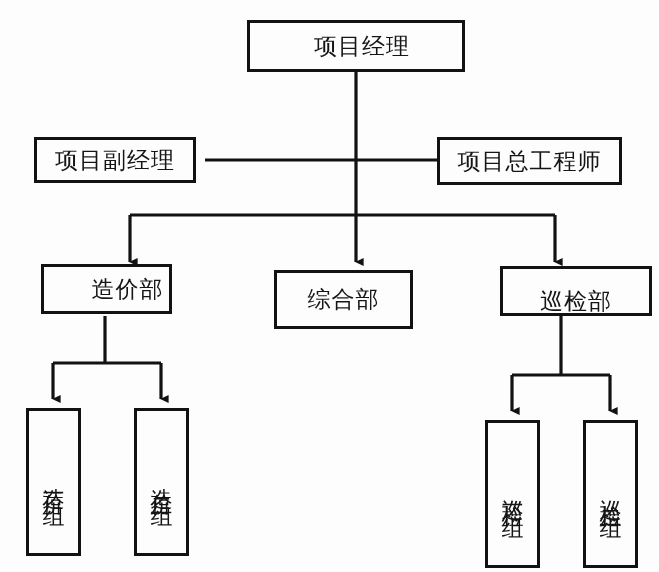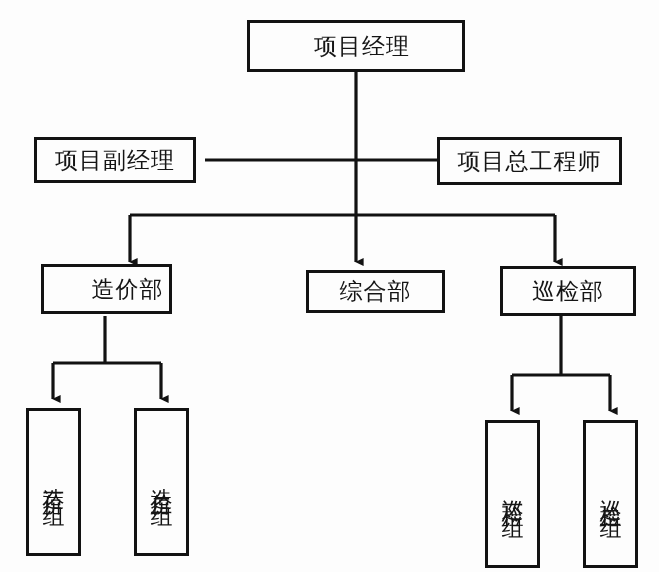--- a/index.html
+++ b/index.html
@@ -102,25 +102,25 @@
   </div>
 
   <div class="node-box horiz" style="left:437px; top:137px; width:185px; height:48px;">
     <span class="node-label">项目总工程师</span>
   </div>
 
   <div class="node-box horiz" style="left:41px; top:264px; width:131px; height:50px;padding-left:42px;">
     <span class="node-label">造价部</span>
   </div>
 
-  <div class="node-box horiz" style="left:274px; top:270px; width:139px; height:43px;margin-left:32px;">
+  <div class="node-box horiz" style="left:274px; top:270px; width:139px; height:59px;">
     <span class="node-label">综合部</span>
   </div>
 
-  <div class="node-box horiz" style="left:500px; top:266px; width:136px; height:50px;">
+  <div class="node-box horiz" style="left:500px; top:266px; width:152px; height:50px;align-items:flex-end;">
     <span class="node-label">巡检部</span>
   </div>
 
   <div class="node-box vert" style="left:26px; top:408px; width:55px; height:148px;">
     <span class="node-label">造价一组</span>
   </div>
 
   <div class="node-box vert" style="left:134px; top:408px; width:55px; height:148px;">
     <span class="node-label">造价二组</span>
   </div>

